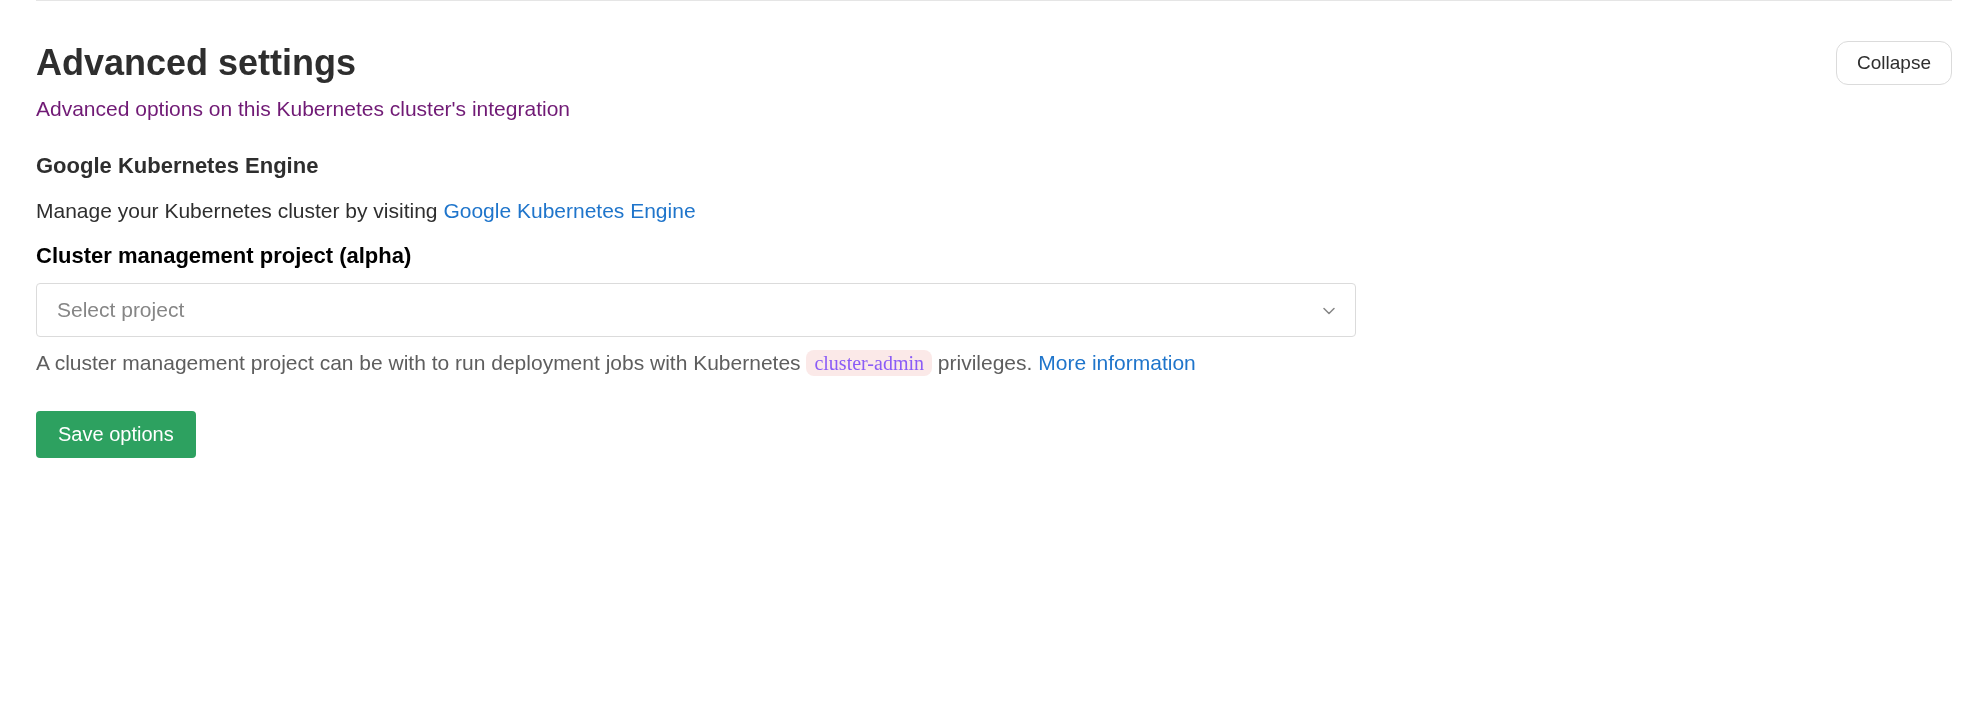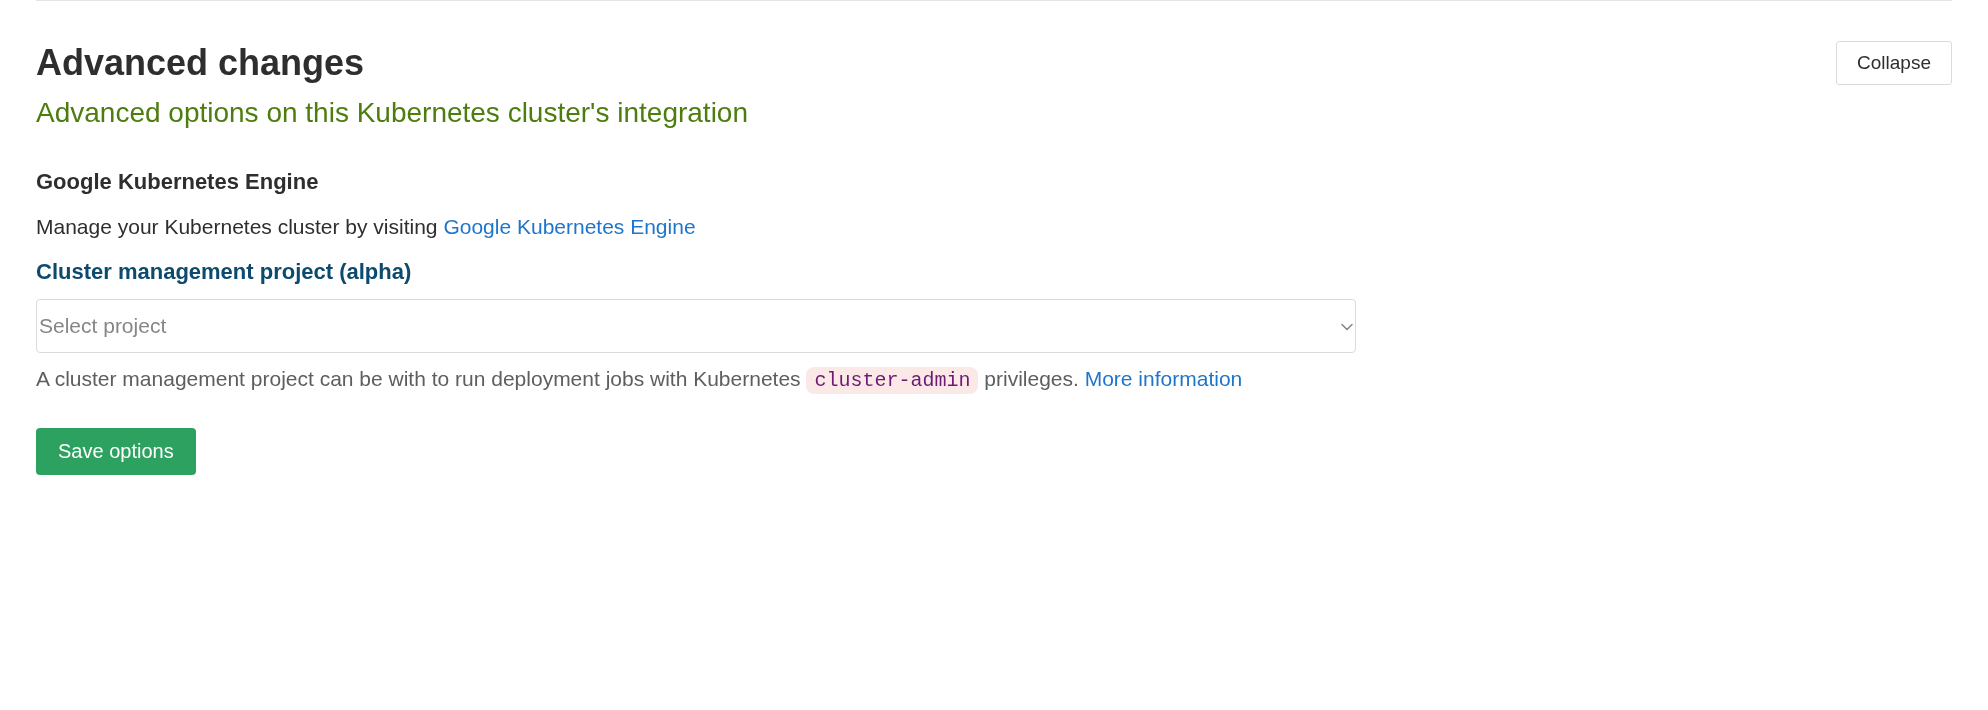--- a/index.html
+++ b/index.html
@@ -25,63 +25,63 @@
     }
     .section-title {
       font-size: 36px;
       font-weight: 700;
       color: #2e2e2e;
       line-height: 1.2;
     }
     .collapse-btn {
       background: #fff;
       border: 1px solid #dbdbdb;
-      border-radius: 3px;
+      border-radius: 12px;
       padding: 10px 20px;
       font-size: 19px;
       color: #2e2e2e;
       cursor: pointer;
       font-family: inherit;
     }
     .section-subtitle {
-      font-size: 28px;
-      color: #4d7c0f;
-      margin-bottom: 40px;
+      font-size: 21px;
+      color: #701a75;
+      margin-bottom: 32px;
     }
     .subsection-title {
       font-size: 22px;
       font-weight: 700;
       color: #2e2e2e;
       margin-bottom: 20px;
     }
     .subsection-text {
       font-size: 21px;
       color: #2e2e2e;
       margin-bottom: 20px;
     }
     .link {
       color: #1f75cb;
       text-decoration: none;
       cursor: pointer;
     }
     .field-label {
       font-size: 22px;
       font-weight: 700;
-      color: #0c4a6e;
+      color: #000000;
       margin-bottom: 14px;
     }
     .select-wrapper {
       position: relative;
       width: 100%;
       max-width: 1320px;
       margin-bottom: 10px;
     }
     .select-input {
       width: 100%;
-      padding: 14px 2px;
+      padding: 14px 20px;
       font-size: 21px;
       border: 1px solid #dbdbdb;
       border-radius: 4px;
       background: #fff;
       color: #868686;
       cursor: pointer;
       font-family: inherit;
       text-align: right;
       display: flex;
       justify-content: space-between;
@@ -92,23 +92,23 @@
       font-size: 14px;
     }
     .help-text {
       font-size: 21px;
       color: #5e5e5e;
       line-height: 1.5;
       max-width: 1320px;
       margin-bottom: 32px;
     }
     .code-badge {
-      font-family: Liberation Mono, monospace;
+      font-family: Liberation Serif, serif;
       background: #fbe9e8;
-      color: #701a75;
+      color: #8b5cf6;
       padding: 2px 8px;
       border-radius: 8px;
       font-size: 20px;
     }
     .save-btn {
       background: #2da160;
       color: #fff;
       border: none;
       border-radius: 4px;
       padding: 12px 22px;
@@ -118,21 +118,21 @@
     }
   </style>
 </head>
 <body>
 
 
 
 <div class="divider"></div>
 
 <div class="header-row">
-  <h2 class="section-title">Advanced changes</h2>
+  <h2 class="section-title">Advanced settings</h2>
   <button class="collapse-btn">Collapse</button>
 </div>
 
 <p class="section-subtitle">Advanced options on this Kubernetes cluster's integration</p>
 
 <h3 class="subsection-title">Google Kubernetes Engine</h3>
 
 <p class="subsection-text">
   <span>Manage your Kubernetes cluster by visiting </span><a class="link">Google Kubernetes Engine</a>
 </p>

